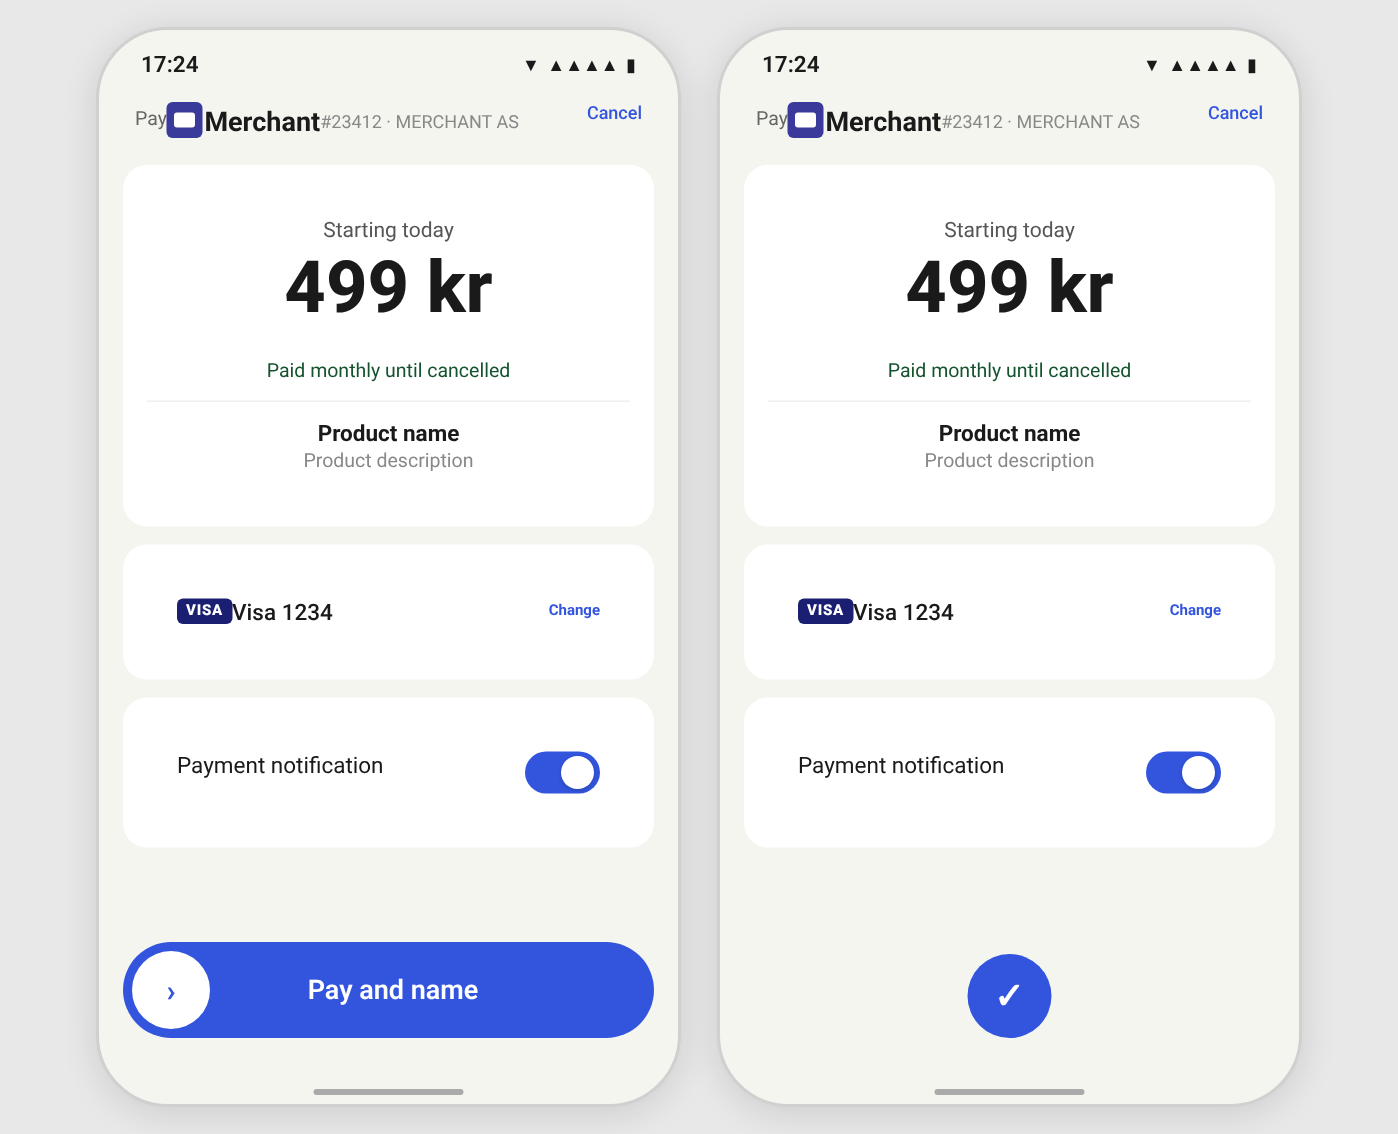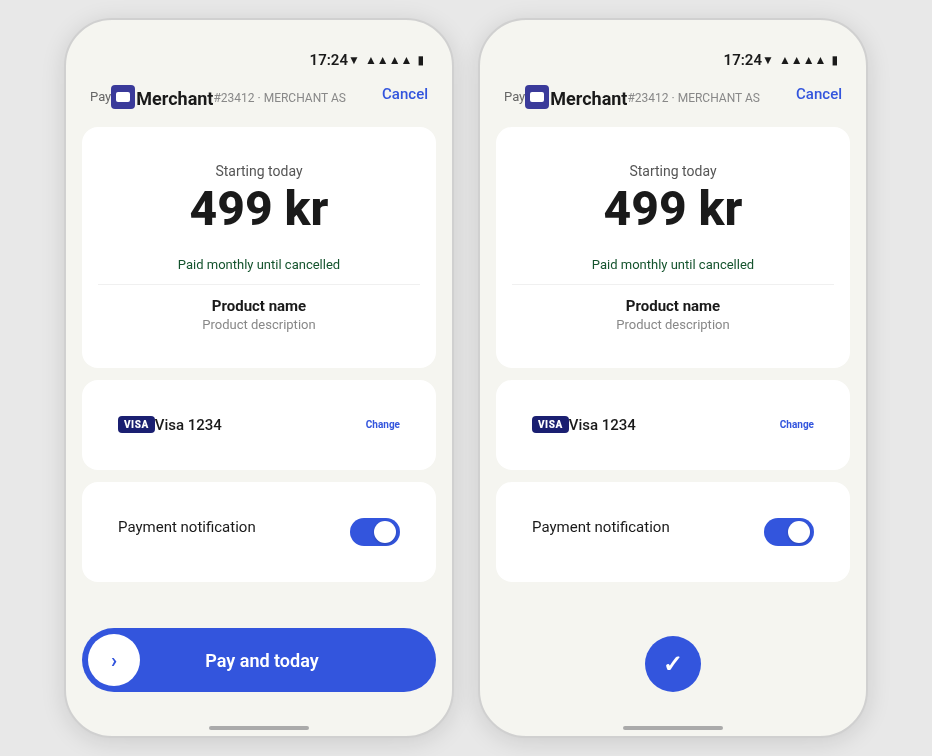--- a/index.html
+++ b/index.html
@@ -23,25 +23,24 @@
       overflow: hidden;
       position: relative;
       display: flex;
       flex-direction: column;
       box-shadow: 0 4px 24px rgba(0,0,0,0.12);
     }
 
     
     .status-bar {
       display: flex;
-      justify-content: flex-end;
+      justify-content: space-between;
       align-items: center;
       padding: 14px 28px 8px;
       flex-shrink: 0;
-      margin-top: 17px;
     }
     .status-time {
       font-size: 15px;
       font-weight: 600;
       color: #1a1a1a;
     }
     .status-icons {
       display: flex;
       align-items: center;
       gap: 5px;
@@ -88,21 +87,21 @@
       color: #1a1a1a;
     }
     .merchant-sub {
       font-size: 12px;
       color: #888;
     }
     .cancel-btn {
       position: absolute;
       right: 24px;
       top: 8px;
-      font-size: 15px;
+      font-size: 12px;
       color: #3355dd;
       font-weight: 500;
       cursor: pointer;
     }
 
     
     .content {
       flex: 1;
       padding: 0 16px;
       display: flex;
@@ -344,21 +343,21 @@
         <div class="toggle-thumb"></div>
       </div>
     </div>
   </div>
 
   <div class="bottom">
     <div class="pay-start-btn">
       <div class="pay-start-circle">
         <span class="chevron-right">›</span>
       </div>
-      <span class="pay-start-label">Pay and today</span>
+      <span class="pay-start-label">Pay and name</span>
     </div>
   </div>
 
   <div class="home-bar">
     <div class="home-bar-line"></div>
   </div>
 </div>
 
 <div class="phone">
 

